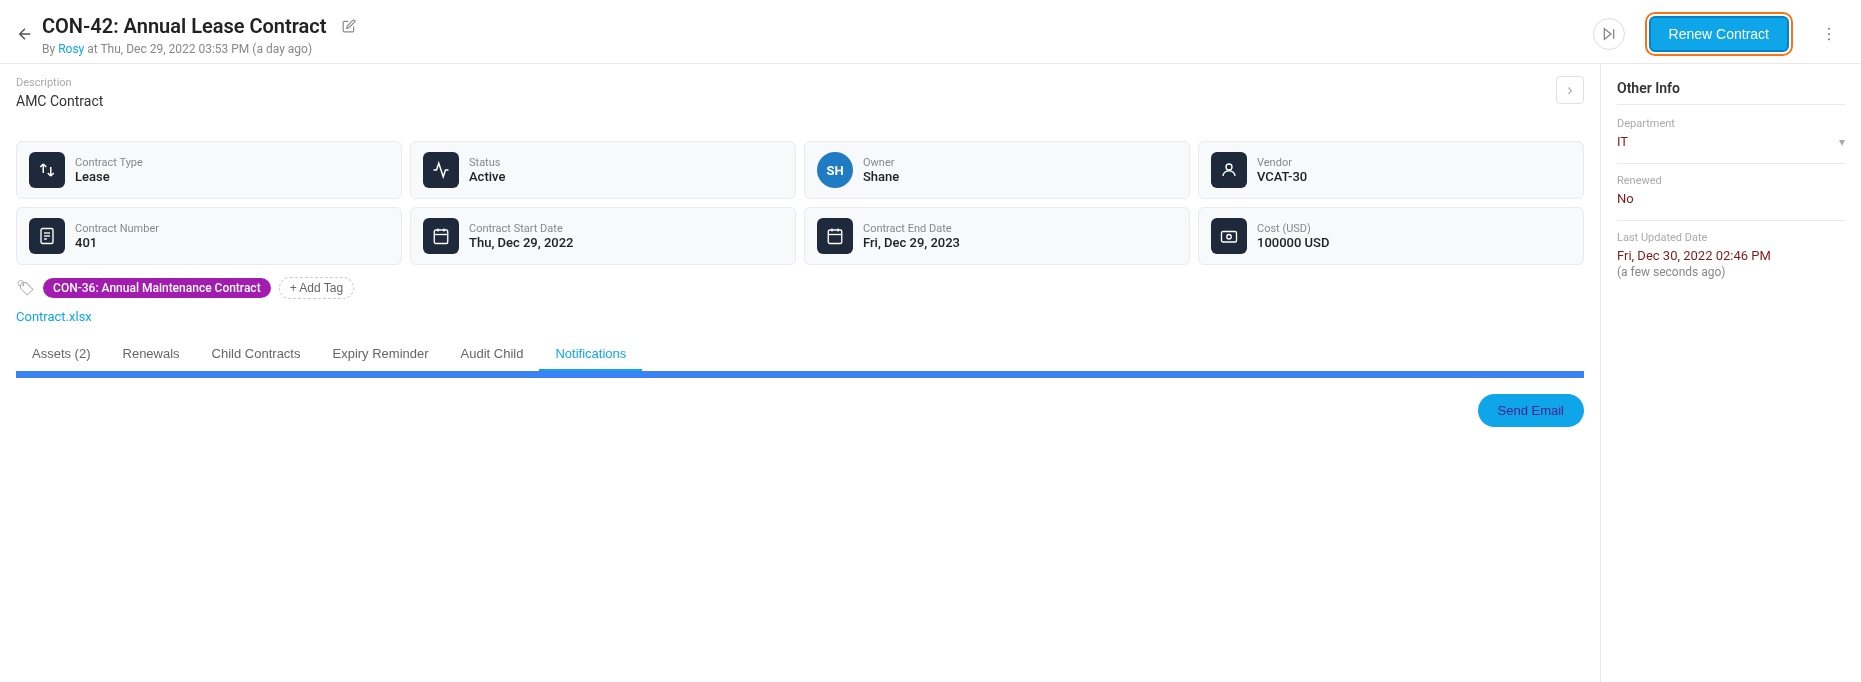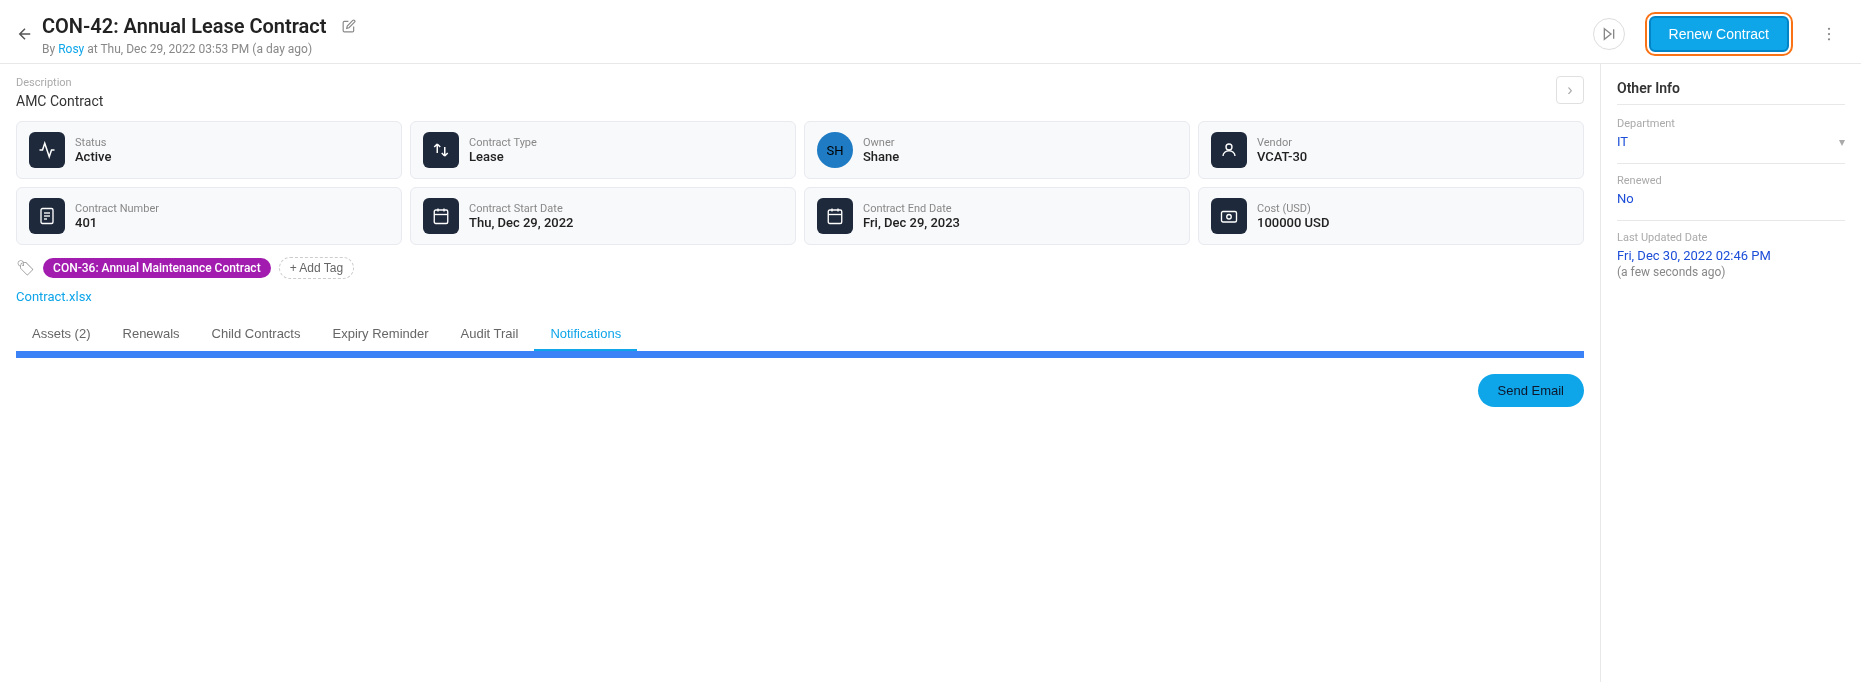--- a/index.html
+++ b/index.html
@@ -20,56 +20,56 @@
     .renew-btn { background: #0ea5e9; color: #fff; border: 2px solid #0284c7; border-radius: 6px; padding: 8px 18px; font-size: 14px; font-weight: 500; cursor: pointer; outline: 2px solid #f97316; outline-offset: 2px; }
     .more-btn { background: none; border: none; cursor: pointer; color: #888; font-size: 18px; width: 32px; height: 32px; display: flex; align-items: center; justify-content: center; }
 
     
     .main { display: flex; flex: 1; overflow: hidden; }
 
     
     .left-panel { flex: 1; padding: 12px 16px; overflow-y: auto; border-right: 1px solid #e8e8e8; }
 
     .description-label { font-size: 11px; color: #aaa; margin-bottom: 4px; }
-    .description-value { font-size: 14px; color: #333; margin-bottom: 0; }
+    .description-value { font-size: 14px; color: #333; margin-bottom: 20px; }
 
     
     .fields-grid { display: grid; grid-template-columns: repeat(4, 1fr); gap: 8px; margin-bottom: 12px; }
     .field-card { display: flex; align-items: center; gap: 10px; background: #f8f9fb; border: 1px solid #e8eaef; border-radius: 6px; padding: 10px 12px; }
     .field-icon { width: 36px; height: 36px; background: #1e293b; border-radius: 6px; display: flex; align-items: center; justify-content: center; flex-shrink: 0; }
     .field-icon svg { width: 18px; height: 18px; fill: none; stroke: #fff; stroke-width: 1.8; }
-    .field-icon-avatar { width: 36px; height: 36px; background: #1e7bc4; border-radius: 50%; display: flex; align-items: center; justify-content: center; flex-shrink: 0; color: #000000; font-size: 13px; font-weight: 400; }
+    .field-icon-avatar { width: 36px; height: 36px; background: #1e7bc4; border-radius: 50%; display: flex; align-items: center; justify-content: center; flex-shrink: 0; color: #ffffff; font-size: 13px; font-weight: 700; }
     .field-text { display: flex; flex-direction: column; }
     .field-label { font-size: 11px; color: #888; }
     .field-value { font-size: 13px; color: #222; font-weight: 500; }
 
     
     .tags-row { display: flex; align-items: center; gap: 8px; margin-bottom: 10px; }
     .tag-badge { background: #a21caf; color: #fff; border-radius: 12px; padding: 3px 10px; font-size: 12px; font-weight: 500; }
     .add-tag-btn { background: none; border: 1px dashed #ccc; border-radius: 12px; padding: 3px 10px; font-size: 12px; color: #666; cursor: pointer; }
 
     
     .file-link { color: #0ea5e9; text-decoration: none; font-size: 13px; display: block; margin-bottom: 14px; }
 
     
     .tabs { display: flex; gap: 0; border-bottom: 7px solid #3b82f6; margin-bottom: 0; }
     .tab { padding: 8px 16px; font-size: 13px; color: #666; cursor: pointer; border-bottom: 2px solid transparent; background: none; border-top: none; border-left: none; border-right: none; }
     .tab.active { color: #0ea5e9; border-bottom: 2px solid #0ea5e9; font-weight: 500; }
 
     
     .tab-content { padding: 16px 0; display: flex; justify-content: flex-end; }
-    .send-email-btn { background: #0ea5e9; color: #0f172a; border: none; border-radius: 20px; padding: 9px 20px; font-size: 13px; font-weight: 500; cursor: pointer; }
+    .send-email-btn { background: #0ea5e9; color: #4c1d95; border: none; border-radius: 20px; padding: 9px 20px; font-size: 13px; font-weight: 500; cursor: pointer; }
 
     
     .right-panel { width: 260px; padding: 16px; background: #fff; overflow-y: auto; }
     .right-panel-title { font-size: 14px; font-weight: 600; color: #333; margin-bottom: 12px; padding-bottom: 8px; border-bottom: 1px solid #e8e8e8; }
     .info-field { margin-bottom: 14px; }
     .info-field-label { font-size: 11px; color: #aaa; margin-bottom: 4px; }
     .info-field-row { display: flex; align-items: center; justify-content: space-between; }
-    .info-field-value { font-size: 13px; color: #1d4ed8; }
+    .info-field-value { font-size: 13px; color: #7f1d1d; }
     .dropdown-arrow { color: #aaa; font-size: 12px; }
     .divider { border: none; border-top: 1px solid #e8e8e8; margin: 10px 0; }
   </style>
 </head>
 <body>
 
 <div class="page-wrapper">
 
   <div class="header">
     <div class="header-left">
@@ -123,39 +123,39 @@
           <div class="description-value">AMC Contract</div>
         </div>
         <button style="background:none;border:1px solid #e0e0e0;border-radius:4px;width:28px;height:28px;cursor:pointer;color:#aaa;font-size:16px;display:flex;align-items:center;justify-content:center;">›</button>
       </div>
 
       <div class="fields-grid">
 
         <div class="field-card">
           <div class="field-icon">
             <svg viewBox="0 0 24 24">
+                <path d="M7 16V4m0 0L3 8m4-4l4 4" stroke="#fff" stroke-width="2" fill="none"></path>
+                <path d="M17 8v12m0 0l4-4m-4 4l-4-4" stroke="#fff" stroke-width="2" fill="none"></path>
+              </svg>
+          </div>
+          <div class="field-text">
+            <span class="field-label">Contract Type</span>
+            <span class="field-value">Lease</span>
+          </div>
+        </div>
+
+        <div class="field-card">
+          <div class="field-icon">
+            <svg viewBox="0 0 24 24">
                 <polyline points="22 12 18 12 15 21 9 3 6 12 2 12" stroke="#fff" stroke-width="2" fill="none"></polyline>
               </svg>
           </div>
           <div class="field-text">
             <span class="field-label">Status</span>
             <span class="field-value">Active</span>
-          </div>
-        </div>
-
-        <div class="field-card">
-          <div class="field-icon">
-            <svg viewBox="0 0 24 24">
-                <path d="M7 16V4m0 0L3 8m4-4l4 4" stroke="#fff" stroke-width="2" fill="none"></path>
-                <path d="M17 8v12m0 0l4-4m-4 4l-4-4" stroke="#fff" stroke-width="2" fill="none"></path>
-              </svg>
-          </div>
-          <div class="field-text">
-            <span class="field-label">Contract Type</span>
-            <span class="field-value">Lease</span>
           </div>
         </div>
 
         <div class="field-card">
           <div class="field-icon-avatar">SH</div>
           <div class="field-text">
             <span class="field-label">Owner</span>
             <span class="field-value">Shane</span>
           </div>
         </div>
@@ -240,21 +240,21 @@
         <button class="add-tag-btn">+ Add Tag</button>
       </div>
 
       <a class="file-link" href="#">Contract.xlsx</a>
 
       <div class="tabs">
         <button class="tab">Assets (2)</button>
         <button class="tab">Renewals</button>
         <button class="tab">Child Contracts</button>
         <button class="tab">Expiry Reminder</button>
-        <button class="tab">Audit Trail</button>
+        <button class="tab">Audit Child</button>
         <button class="tab active">Notifications</button>
       </div>
 
       <div class="tab-content">
         <button class="send-email-btn">Send Email</button>
       </div>
 
     </div>
 
     <div class="right-panel">

